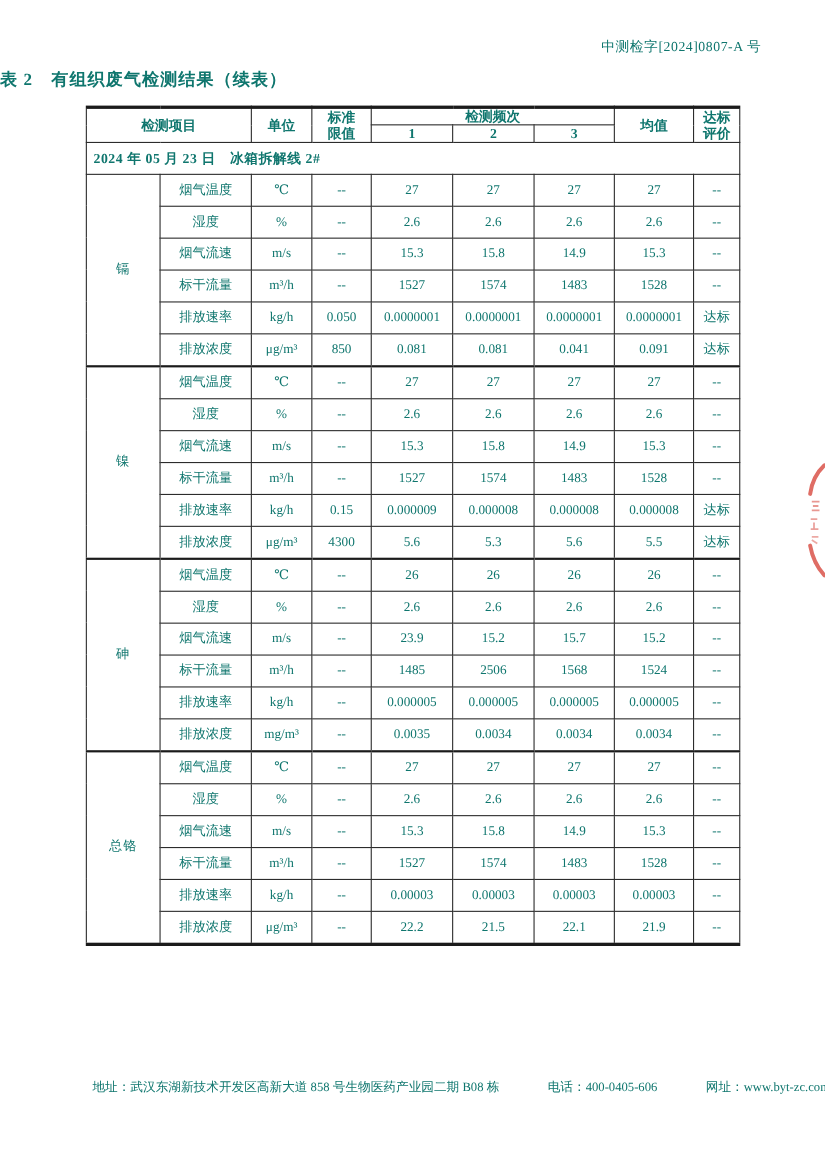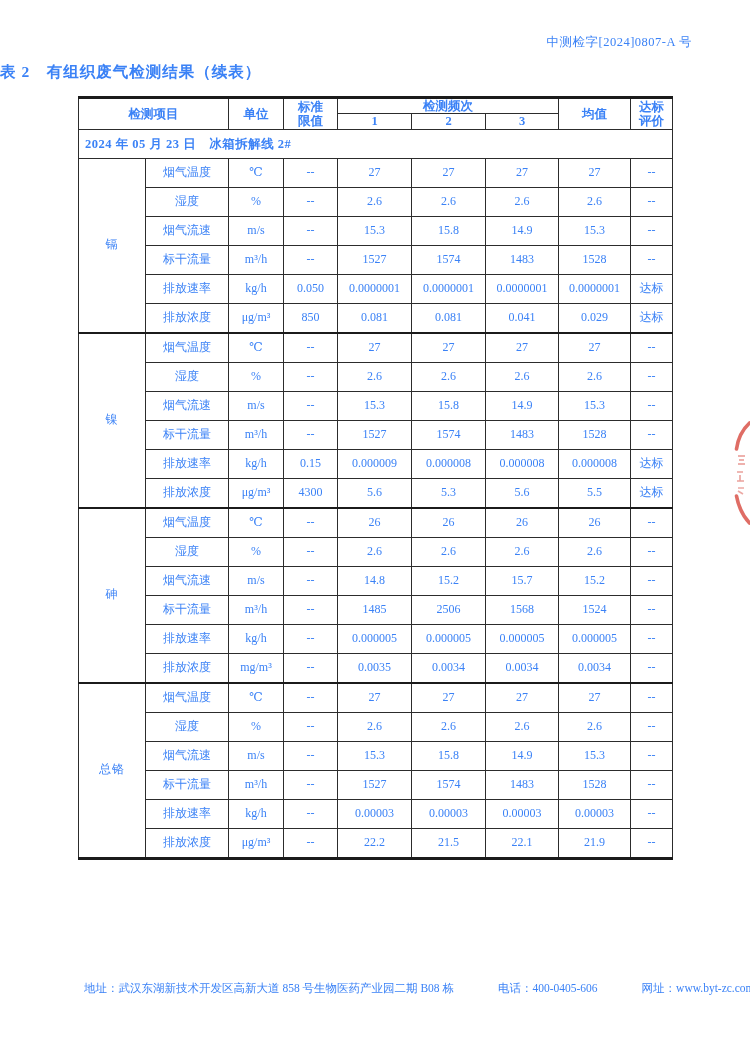--- a/index.html
+++ b/index.html
@@ -3,21 +3,21 @@
 <meta charset="utf-8">
 <style>
   html,body{margin:0;padding:0;background:#e8e8e8;}
   .page{
     position:relative;
     width:750px;height:1060px;
     margin:0 auto;
     background:#ffffff;
     overflow:hidden;
     font-family:"Liberation Serif","DejaVu Serif",serif;
-    color:#3b82f6;
+    color:#0f766e;
   }
   .doc-number{
     position:absolute;top:34px;right:58px;
     font-size:12.5px;letter-spacing:.5px;
   }
   .doc-title{
     position:absolute;top:62px;left:0;width:100%;
     text-align:left;font-size:15.5px;font-weight:bold;letter-spacing:1px;
   }
   table.results{
@@ -156,21 +156,21 @@
           <td>0.0000001</td>
           <td>达标</td>
         </tr>
         <tr>
           <td>排放浓度</td>
           <td>μg/m³</td>
           <td>850</td>
           <td>0.081</td>
           <td>0.081</td>
           <td>0.041</td>
-          <td>0.029</td>
+          <td>0.091</td>
           <td>达标</td>
         </tr>
         <tr class="group-start">
           <td rowspan="6" class="group-cell">镍</td>
           <td>烟气温度</td>
           <td>℃</td>
           <td>--</td>
           <td>27</td>
           <td>27</td>
           <td>27</td>
@@ -245,21 +245,21 @@
           <td>2.6</td>
           <td>2.6</td>
           <td>2.6</td>
           <td>2.6</td>
           <td>--</td>
         </tr>
         <tr>
           <td>烟气流速</td>
           <td>m/s</td>
           <td>--</td>
-          <td>14.8</td>
+          <td>23.9</td>
           <td>15.2</td>
           <td>15.7</td>
           <td>15.2</td>
           <td>--</td>
         </tr>
         <tr>
           <td>标干流量</td>
           <td>m³/h</td>
           <td>--</td>
           <td>1485</td>

